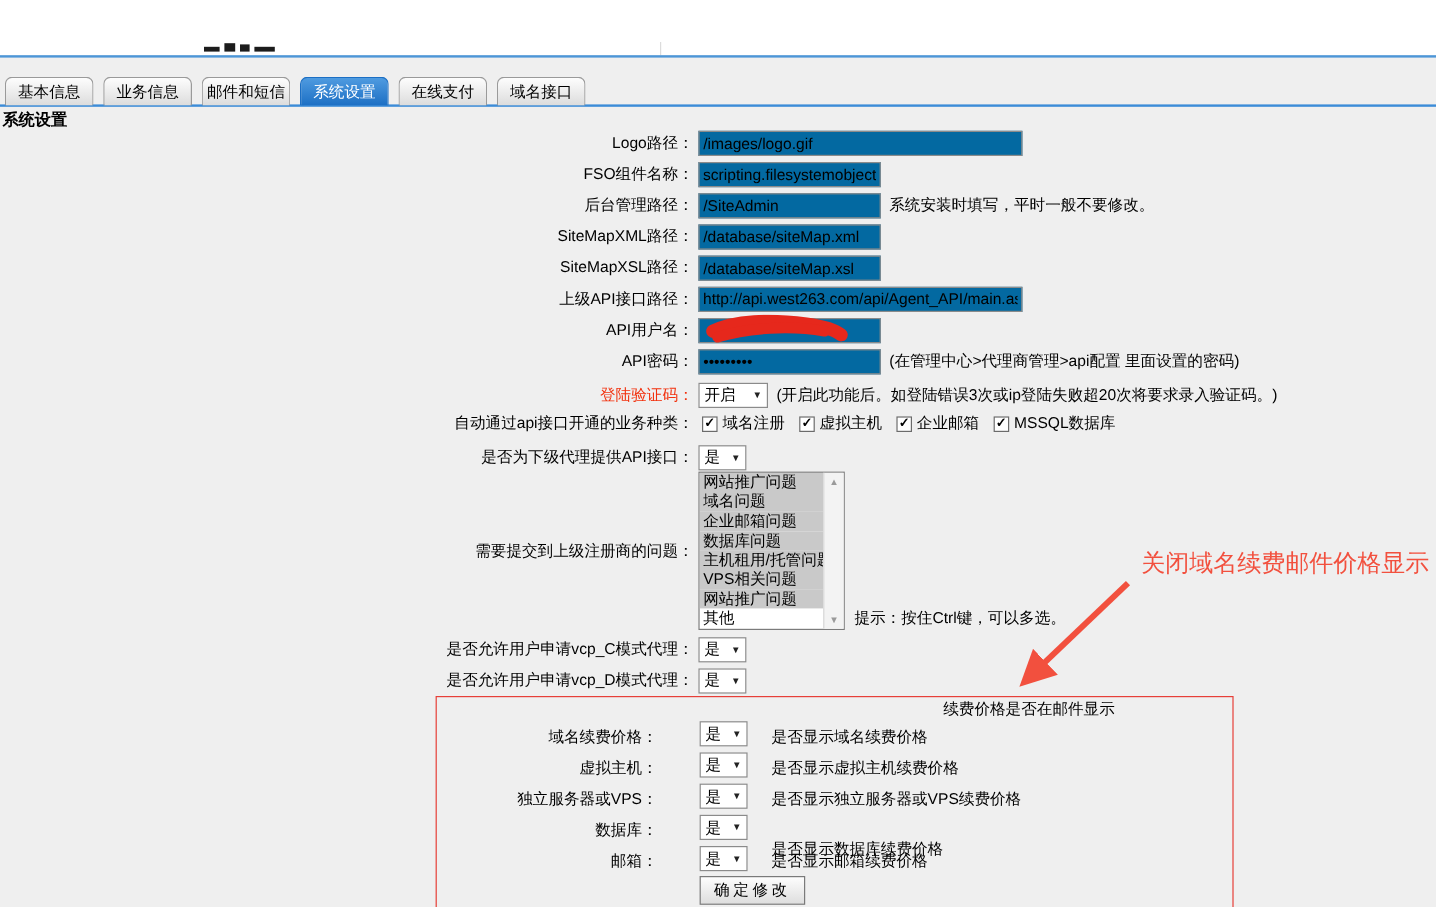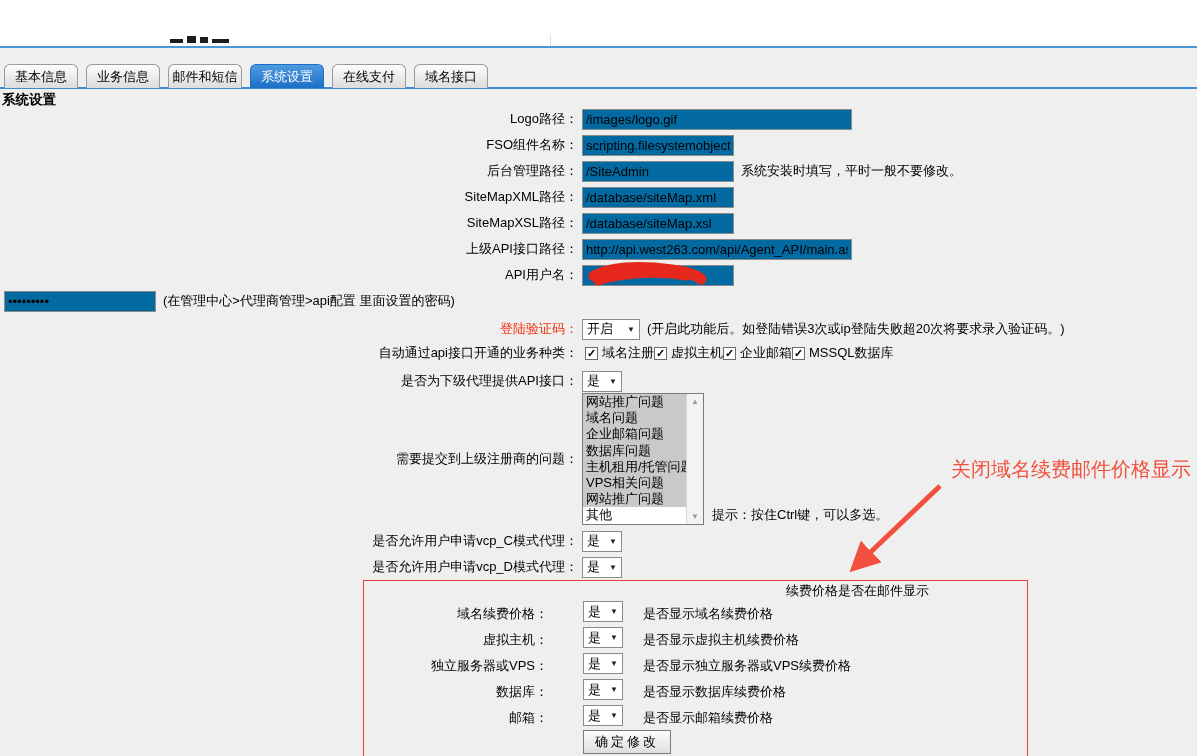--- a/index.html
+++ b/index.html
@@ -29,21 +29,21 @@
   .ctl { margin-left:4px; display:flex; align-items:center; }
   .ti { height:21px; border:1px solid #8b8b8b; background:#0369a1; font:13px "Liberation Sans",sans-serif; padding:0 3px; }
   .ti.wide { width:270px; } .ti.med { width:152px; }
   .note { margin-left:7px; white-space:nowrap; }
 
   .sel { display:inline-flex; align-items:center; justify-content:space-between;
          height:21px; border:1px solid #8b8b8b; background:#fff; padding:0 4px; cursor:pointer;text-align:center; }
   .sel .arr { font-size:8px; color:#222; margin-left:7px; }
   .sel.w58 { width:58px; } .sel.w40 { width:40px; }
 
-  .cbgroup { display:flex; align-items:center; gap:0; margin-left:7px; }
+  .cbgroup { display:flex; align-items:center; gap:12px; margin-left:7px; }
   .cbitem { display:flex; align-items:center; gap:4px; }
   .cb { width:13px; height:13px; border:1px solid #6b6b6b; background:#fff; display:inline-flex;
         align-items:center; justify-content:center; cursor:pointer; }
   .cb::before { content:"✓"; font-size:11px; font-weight:bold; line-height:1; }
 
   
   .mselect { position:absolute; left:582px; top:358px; width:122px; height:132px;
              border:1px solid #7b7b7b; background:#fff; display:flex; }
   .msitems { width:104px; overflow:hidden; }
   .msitem { height:16.2px; line-height:16.2px; padding-left:3px; white-space:nowrap; cursor:pointer; }
@@ -141,20 +141,21 @@
   </div>
 
   <div class="row" style="top:227px">
     <span class="lbl">API用户名：</span>
     <span class="ctl">
         <input class="ti med" value="" style="">
       </span>
   </div>
 
   <div class="row" style="top:253px">
+    <span class="lbl">API密码：</span>
     <span class="ctl">
       <input class="ti med" value="•••••••••" style="">
       <span class="note">(在管理中心&gt;代理商管理&gt;api配置 里面设置的密码)</span>
     </span>
   </div>
 
   <div class="row" style="top:281px">
     <span class="lbl red">登陆验证码：</span>
     <span class="ctl">
       <span class="sel w58">
@@ -274,21 +275,21 @@
     <span>是</span>
       <span class="arr">▼</span>
   </span>
   <div class="rb-desc" style="top:622px">是否显示独立服务器或VPS续费价格</div>
 
   <div class="rb-label" style="top:648px">数据库：</div>
   <span class="sel w40 rb-sel" style="top:644px">
     <span>是</span>
       <span class="arr">▼</span>
   </span>
-  <div class="rb-desc" style="top:648px">是否显示数据库续费价格</div>
+  <div class="rb-desc" style="top:664px">是否显示数据库续费价格</div>
 
   <div class="rb-label" style="top:674px">邮箱：</div>
   <span class="sel w40 rb-sel" style="top:670px">
     <span>是</span>
       <span class="arr">▼</span>
   </span>
   <div class="rb-desc" style="top:674px">是否显示邮箱续费价格</div>
 
   <button class="okbtn">确定修改</button>
 

